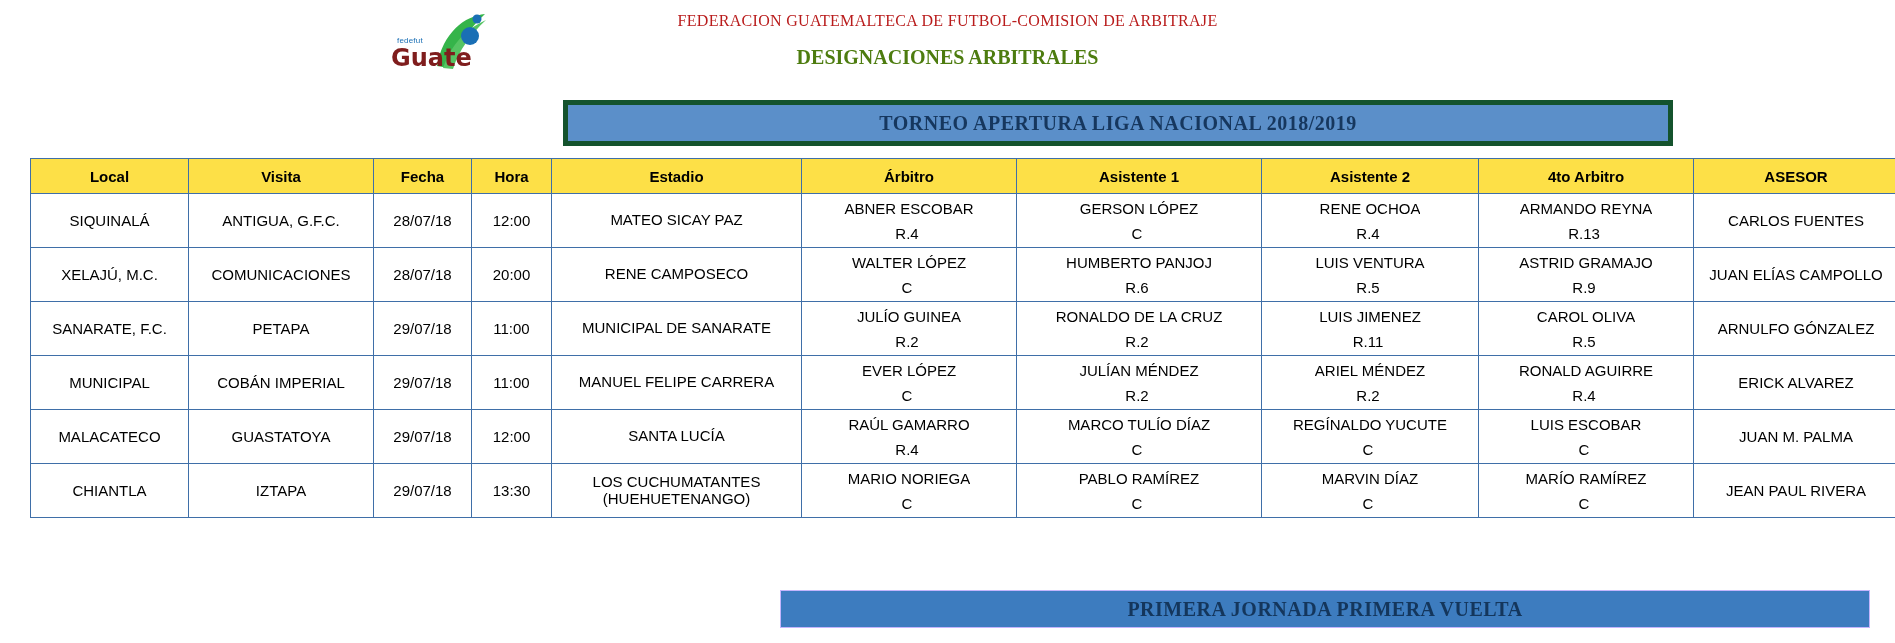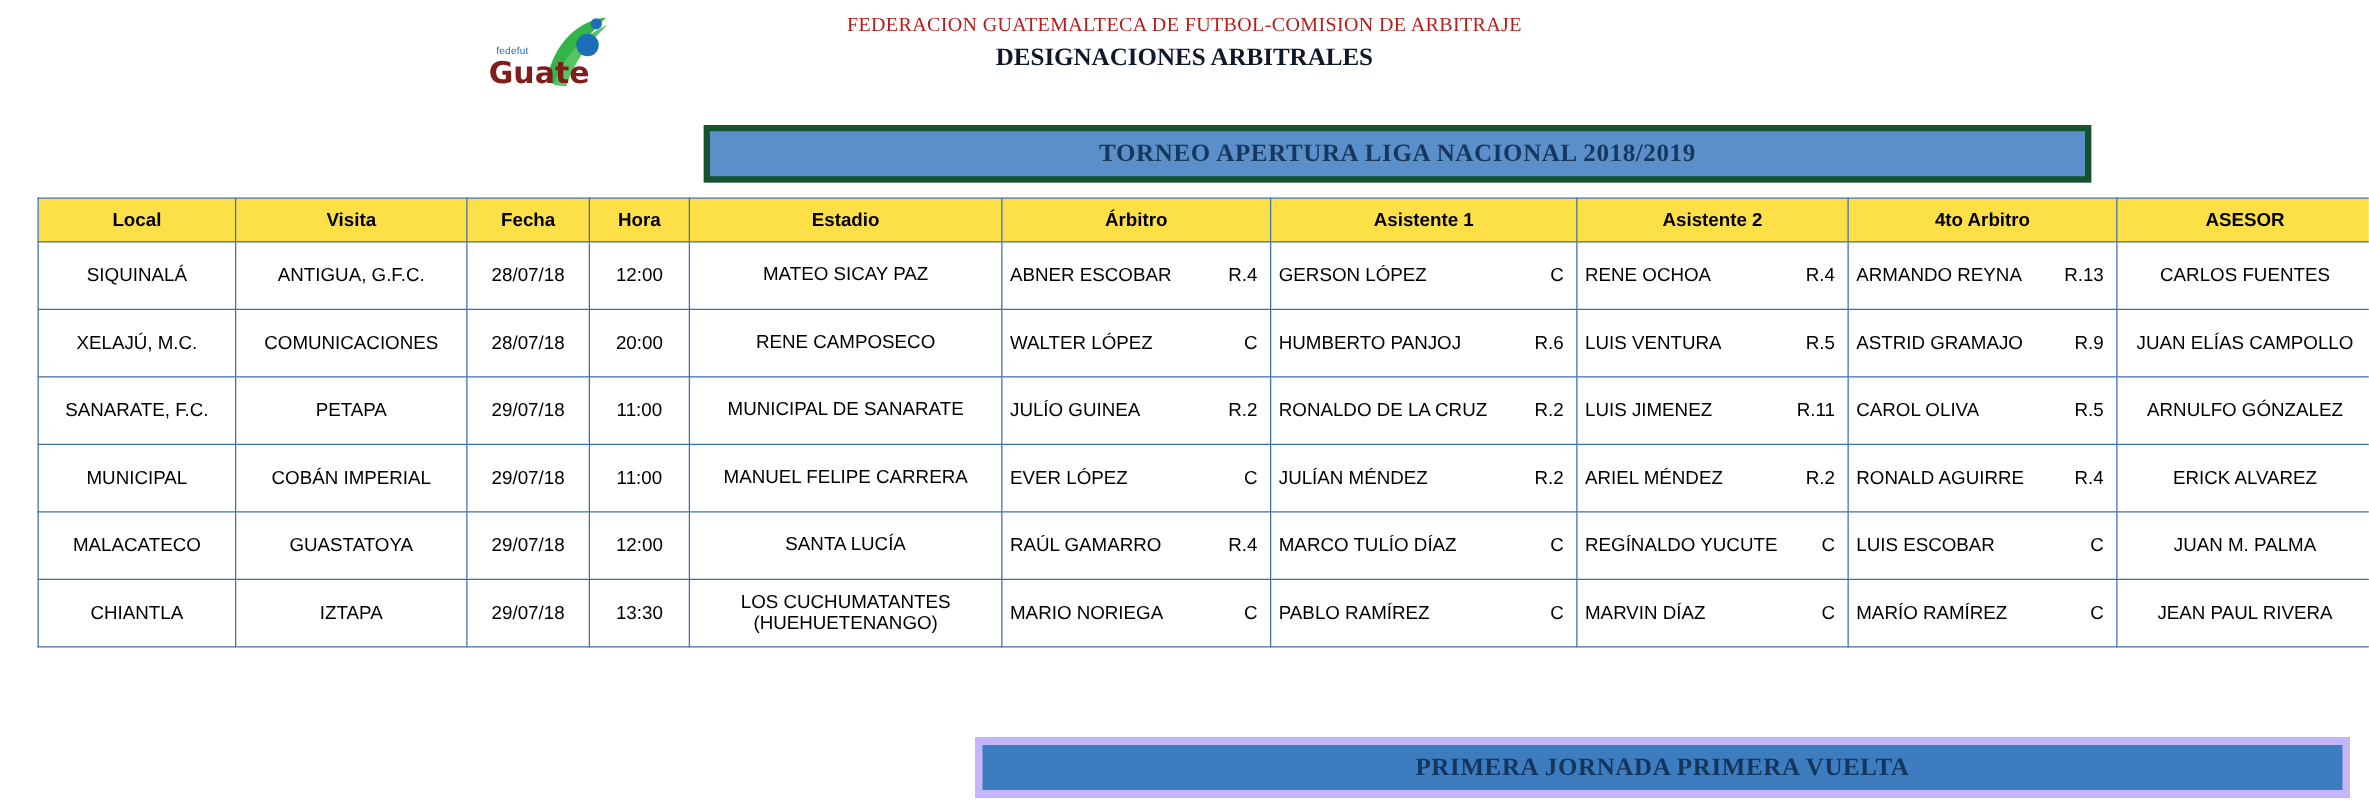--- a/index.html
+++ b/index.html
@@ -64,22 +64,22 @@
     font-family: "Liberation Serif", serif;
     font-weight: normal;
     font-size: 16px;
     color: #b91c1c;
     letter-spacing: 0.3px;
   }
   .title-sub {
     font-family: "Liberation Serif", serif;
     font-weight: bold;
     font-size: 20px;
-    color: #0f172a;
-    margin-top: 5px;
+    color: #4d7c0f;
+    margin-top: 16px;
   }
 
   
   .banner {
     position: absolute;
     left: 563px;
     top: 100px;
     width: 1100px;
     height: 36px;
     background: #5b8fc9;
@@ -128,35 +128,36 @@
   .c-center { text-align: center; }
   .c-left { text-align: center; }
 
   
   .official {
     display: flex;
     align-items: center;
     justify-content: space-between;
     gap: 8px;
     width: 100%;
+    flex-direction: column;
   }
   .official .nm { white-space: nowrap; overflow: hidden; text-overflow: ellipsis; }
   .official .rk { white-space: nowrap; padding-right: 4px; }
 
   .stadium { line-height: 1.12; margin-left: 28px; }
 
   
   .footer-banner {
     position: absolute;
     left: 780px;
     top: 590px;
     width: 1088px;
     height: 36px;
     background: #3d7cbf;
-    border: 6px solid #c4b5fd;
+    border: 1px solid #c4b5fd;
     display: flex;
     align-items: center;
     justify-content: center;
   }
   .footer-text {
     font-family: "Liberation Serif", serif;
     font-weight: bold;
     font-size: 20px;
     color: #14365c;
     letter-spacing: 0.5px;

